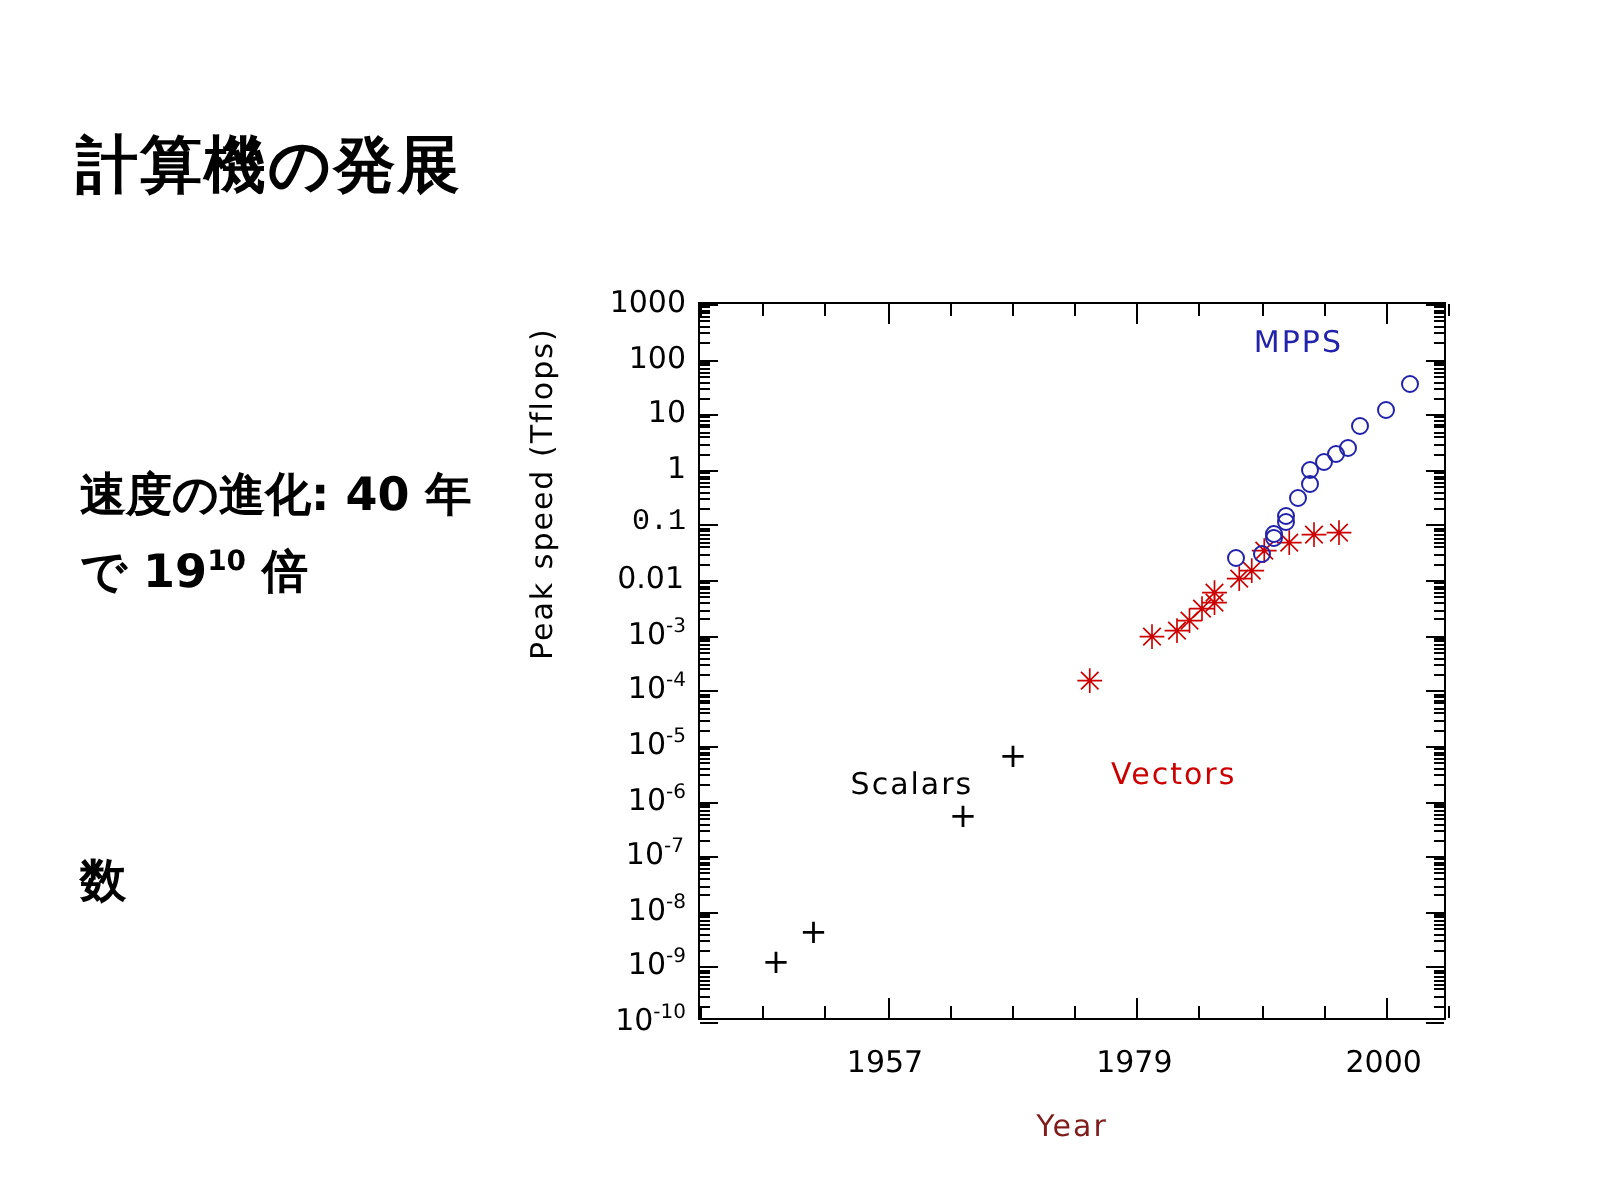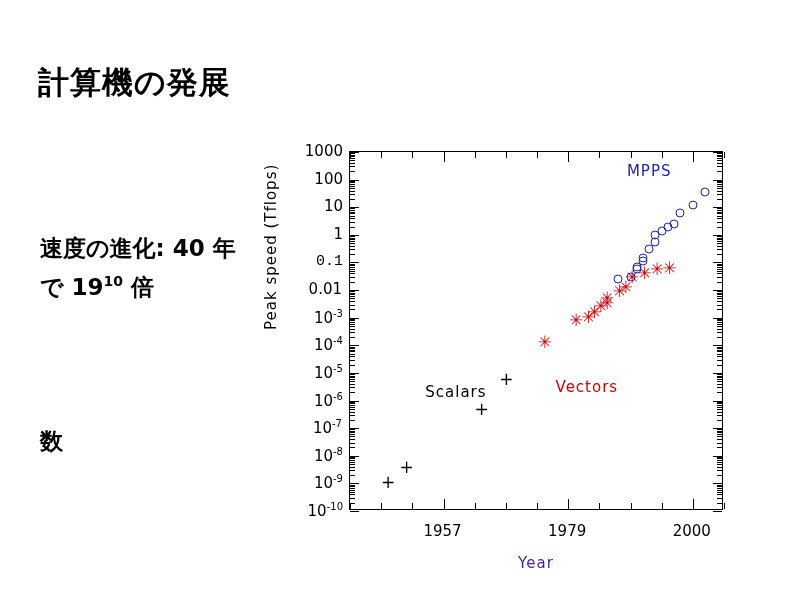--- a/index.html
+++ b/index.html
@@ -60,21 +60,21 @@
   }
   #ytitle{
     position:absolute;left:-8px;top:200px;
     transform:rotate(-90deg);transform-origin:left top;
     font-size:15px;color:#000;white-space:nowrap;
     font-family:"DejaVu Sans", sans-serif;
     letter-spacing:1px;
   }
   #xtitle{
     position:absolute;left:266px;top:424px;
-    font-size:15px;color:#4c1d95;
+    font-size:15px;color:#7f1d1d;
     font-family:"DejaVu Sans", sans-serif;
     letter-spacing:1px;
     transform:translateX(-50%);
   }
 
   
   .mk{position:absolute;transform:translate(-50%,-50%);}
   .mk-plus{
     width:13px;height:13px;
     color:#000;font-size:17px;line-height:13px;

